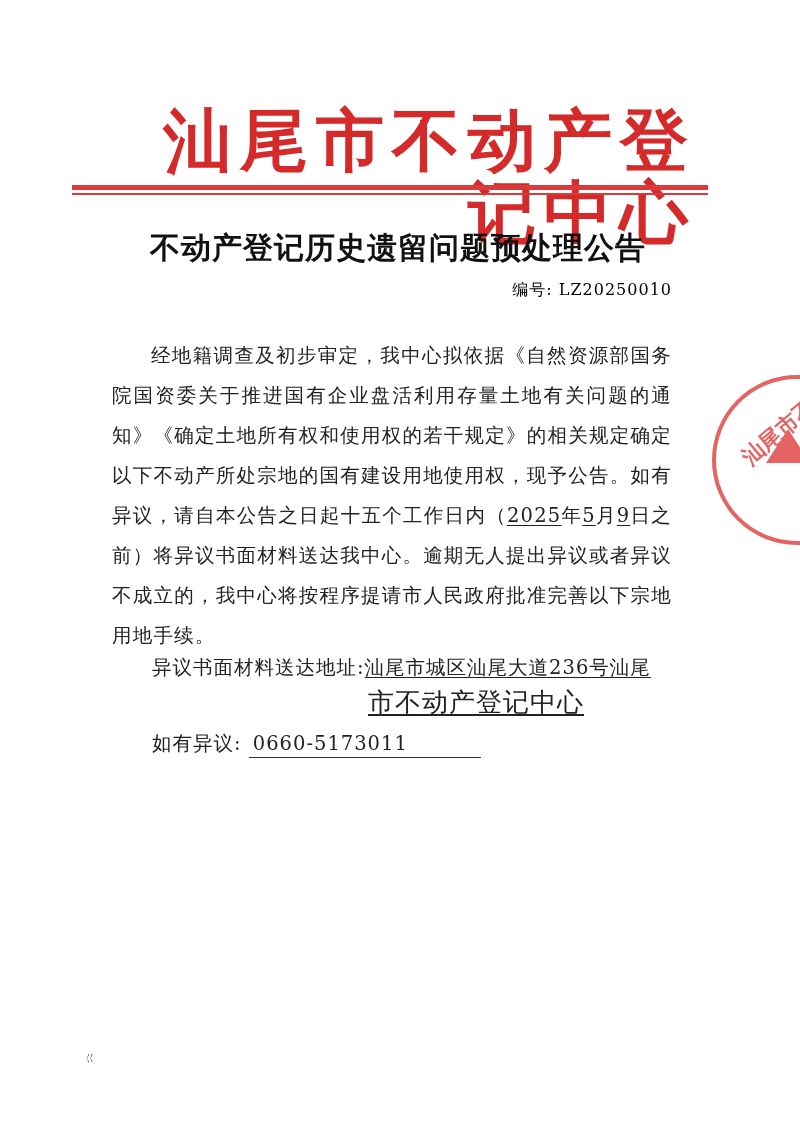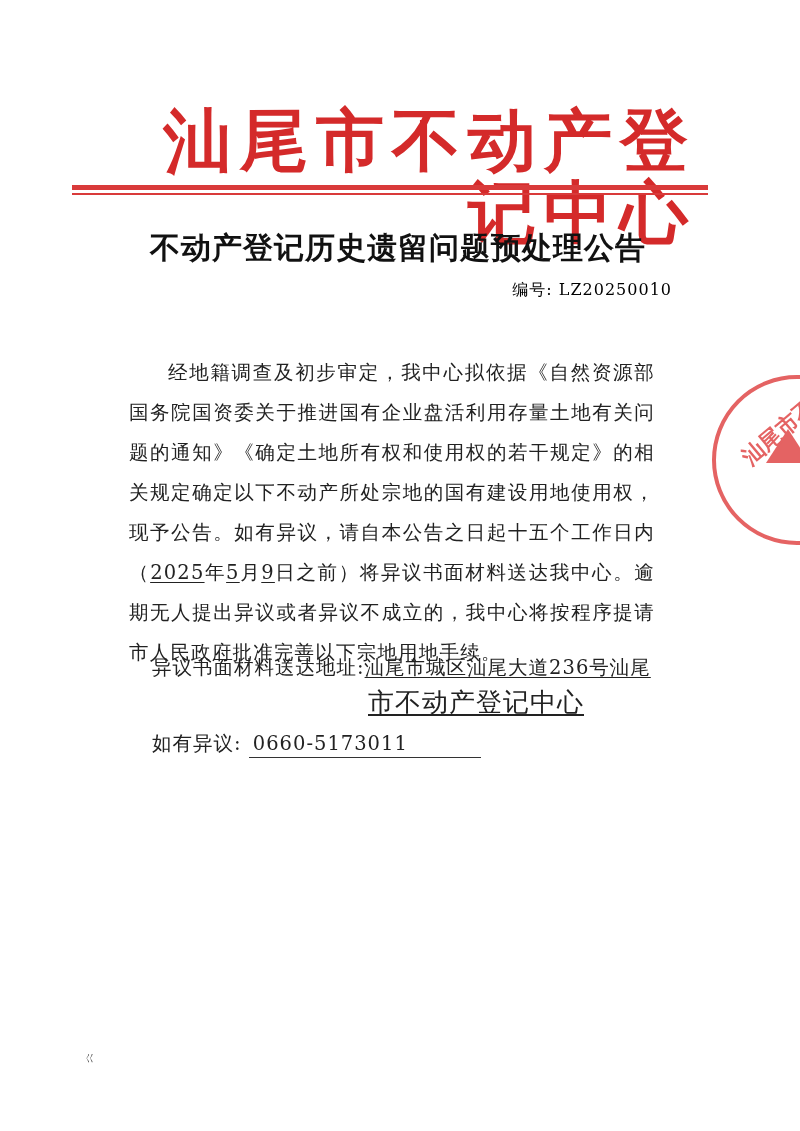--- a/index.html
+++ b/index.html
@@ -8,21 +8,21 @@
   .header-title { position: absolute; left: 96px; top: 104px; width: 600px; text-align: right;
          font-size: 68px; color: #d42a2a; letter-spacing: 8px; font-weight: bold; line-height: 72px;
          font-family: "DejaVu Serif", serif; }
   .rule-thick { position: absolute; left: 72px; top: 185px; width: 636px; height: 5px; background: #d93a3a; }
   .rule-thin { position: absolute; left: 72px; top: 193px; width: 636px; height: 2px; background: #d93a3a; }
   .doc-title { position: absolute; left: 150px; top: 226px; width: 500px; text-align: left;
          font-size: 30px; font-weight: bold; color: #111; line-height: 44px; letter-spacing: 1px; }
   .doc-number { position: absolute; right: 128px; top: 280px; font-size: 16px; color: #000000; letter-spacing: 1px; }
   .body { position: absolute; left: 112px; top: 336px; width: 560px; font-size: 19.5px; line-height: 40px;
           color: #222; text-align: justify; letter-spacing: 1.2px; }
-  .body p { margin: 17px; text-indent: 2em; }
+  .body p { margin: 0; text-indent: 2em; }
   .u { text-decoration: underline; text-underline-offset: 3px; }
   .addr { position: absolute; left: 152px; top: 648px; font-size: 19.5px; line-height: 40px; color: #222; letter-spacing: 1px; }
   .addr-line2 { position: absolute; left: 368px; top: 682px; font-size: 26px; line-height: 40px; color: #222; letter-spacing: 1px; }
   .contact { position: absolute; left: 152px; top: 724px; font-size: 19.5px; line-height: 40px; color: #222; letter-spacing: 1px; }
   .contact-value { display: inline-block; width: 228px; border-bottom: 1px solid #333; line-height: 26px; padding-left: 4px; }
   .seal { position: absolute; left: 712px; top: 375px; width: 170px; height: 170px; border: 4px solid #e04848;
           border-radius: 50%; box-sizing: border-box; opacity: 0.85; }
   .seal-star { position: absolute; left: 50px; top: 50px; width: 0; height: 0;
           border-left: 22px solid transparent; border-right: 22px solid transparent; border-bottom: 34px solid #e04848; }
   .seal-text { position: absolute; color: #e04848; font-size: 22px; font-weight: bold; }

